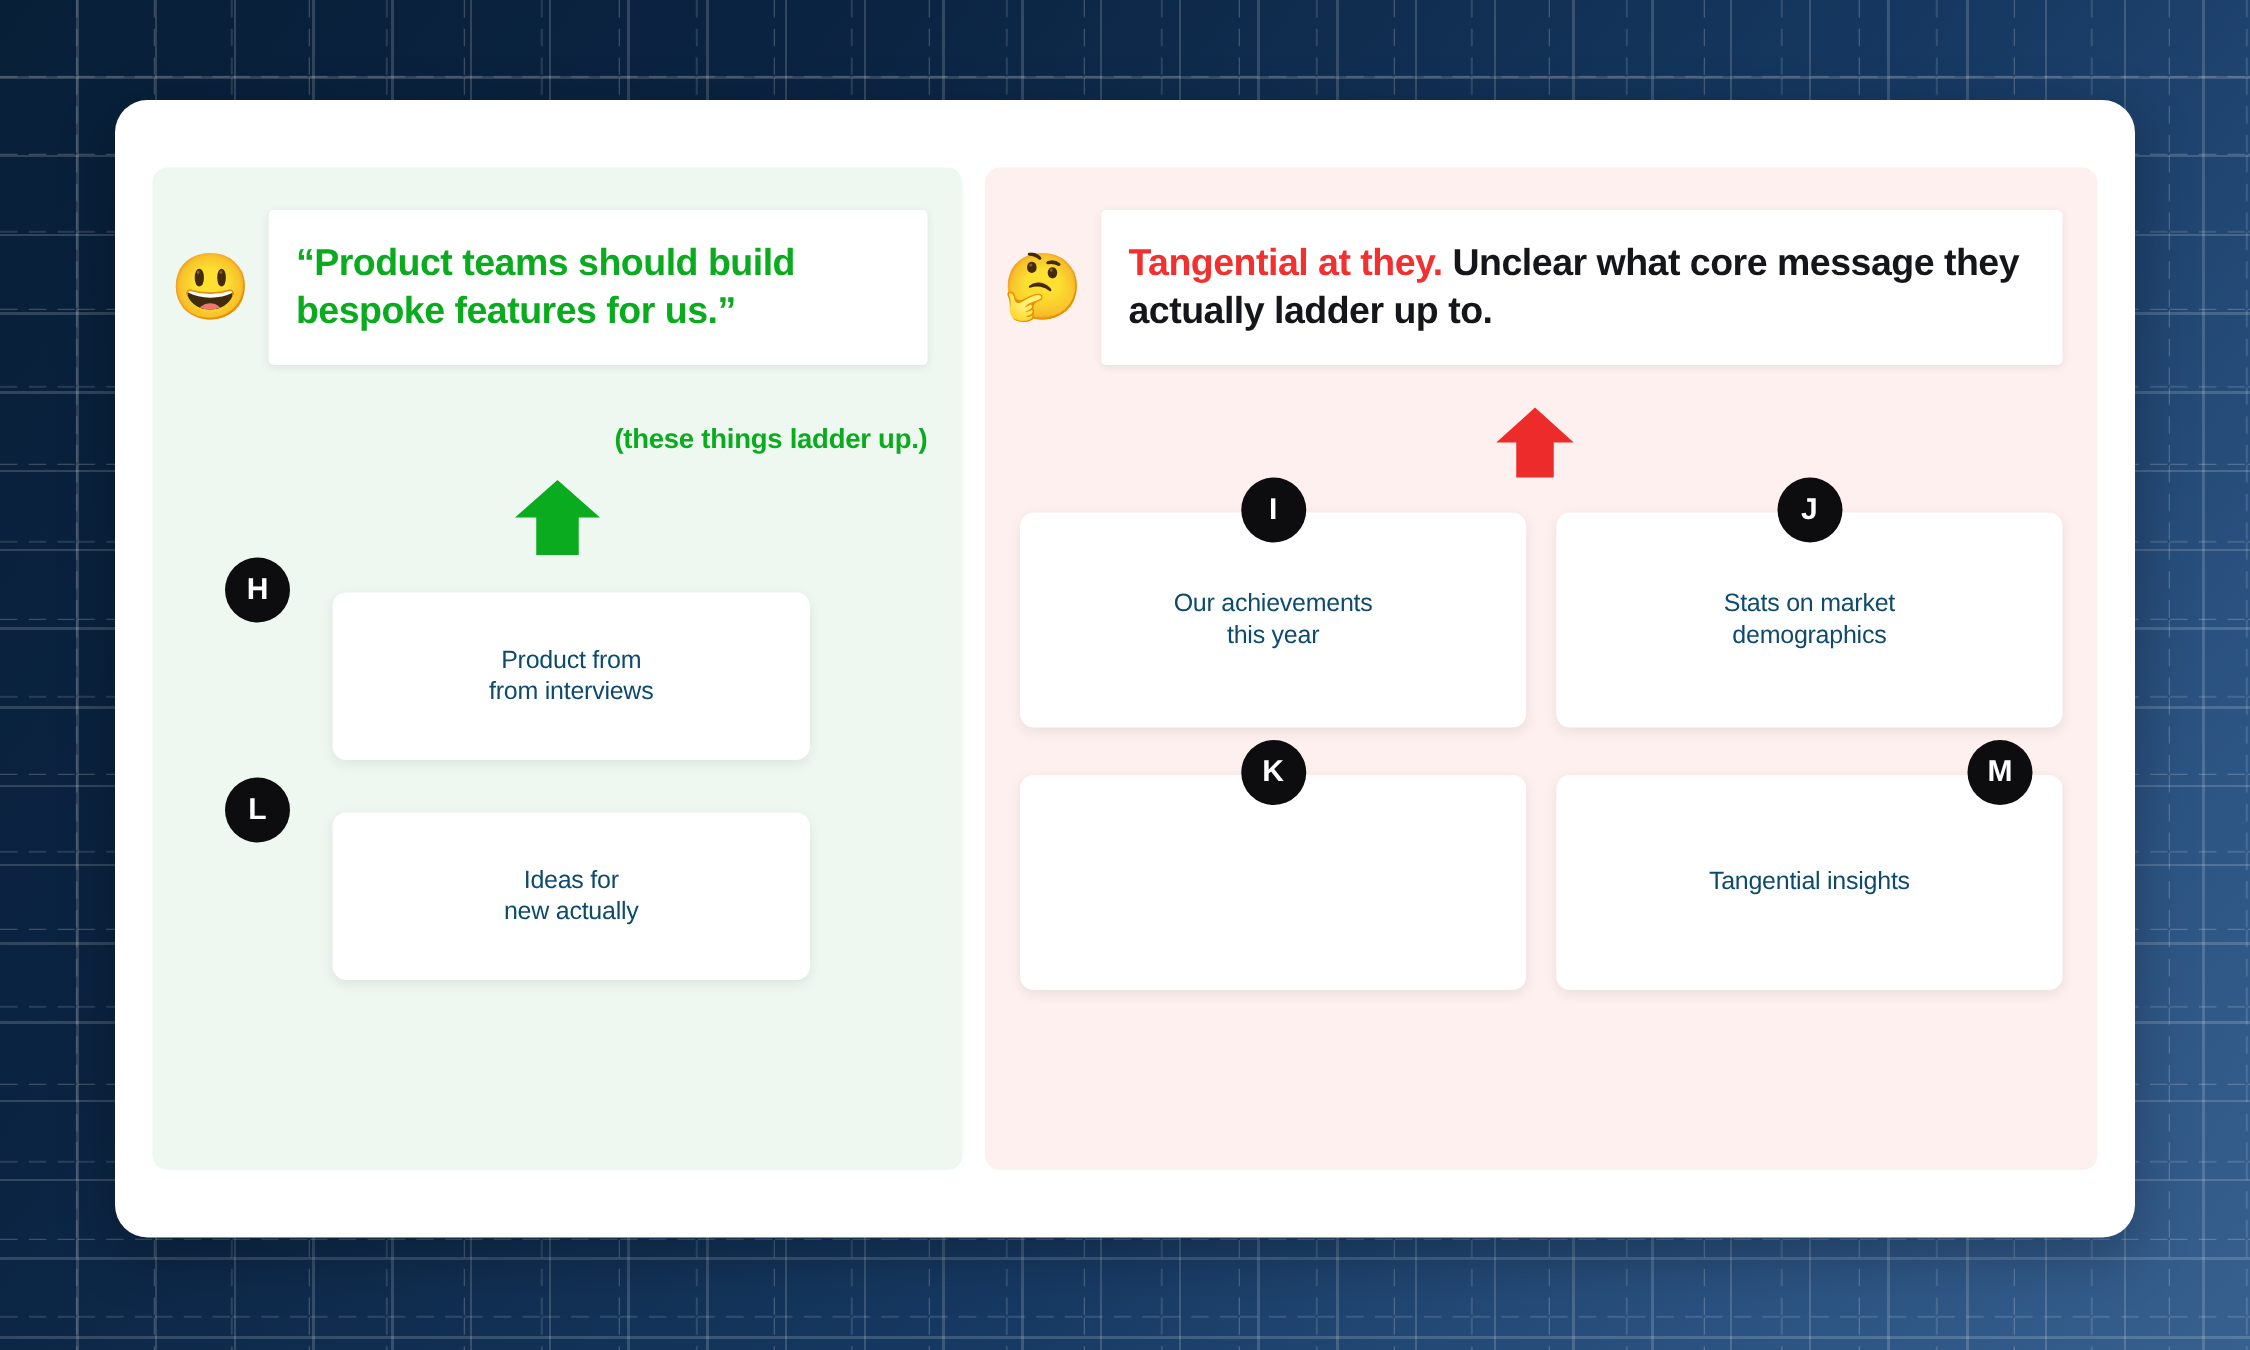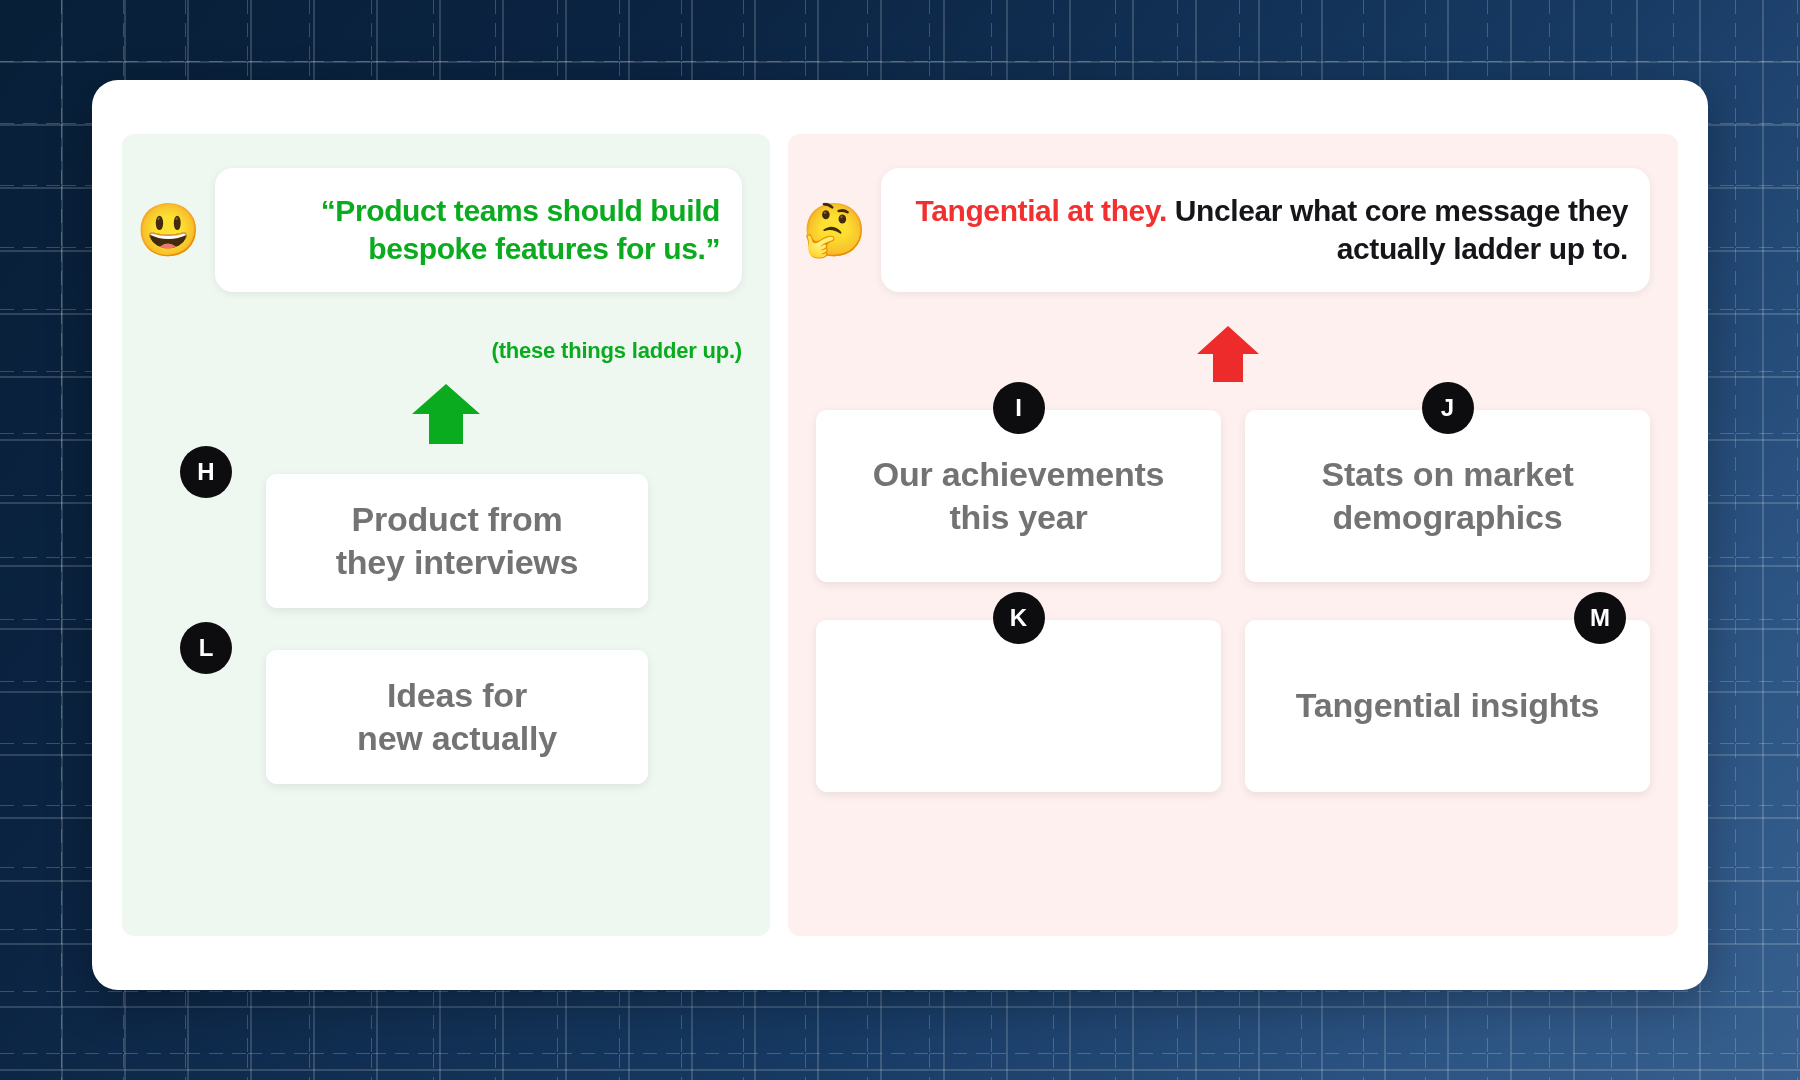--- a/index.html
+++ b/index.html
@@ -77,25 +77,25 @@
 
   .emoji {
     font-size: 52px;
     line-height: 1;
     flex: 0 0 auto;
     user-select: none;
   }
 
   .headline-box {
     background: #ffffff;
-    border-radius: 18px;
+    border-radius: 4px;
     box-shadow: 0 2px 8px rgba(0,0,0,0.07);
     padding: 24px 22px;
     flex: 1 1 auto;
-    text-align: right;
+    text-align: left;
   }
 
   .headline-text {
     font-size: 30px;
     font-weight: 700;
     line-height: 1.27;
     letter-spacing: -0.4px;
   }
   .headline-green { color: #0aab1f; }
   .headline-dark  { color: #15161a; }
@@ -128,24 +128,24 @@
     background: #ffffff;
     border-radius: 11px;
     box-shadow: 0 3px 10px rgba(0,0,0,0.08);
     display: flex;
     align-items: center;
     justify-content: center;
     text-align: center;
   }
 
   .item-text {
-    font-size: 34px;
-    color: #737373;
+    font-size: 20px;
+    color: #0c4a6e;
     line-height: 1.28;
-    font-weight: 700;
+    font-weight: 400;
     letter-spacing: -0.2px;
   }
 
   .badge {
     position: absolute;
     width: 52px;
     height: 52px;
     border-radius: 50%;
     background: #0d0d0f;
     color: #ffffff;
@@ -214,21 +214,21 @@
         <polygon points="37,2 71,32 54,32 54,62 20,62 20,32 3,32" fill="#0aab1f"></polygon>
       </svg>
     </div>
 
     <div class="left-cards">
 
       <div class="item-card left-card">
         <span class="badge badge-left">H</span>
         <span class="item-text">
           <span>Product from</span><br>
-          <span>they interviews</span>
+          <span>from interviews</span>
         </span>
       </div>
 
       <div class="item-card left-card">
         <span class="badge badge-left">L</span>
         <span class="item-text">
           <span>Ideas for</span><br>
           <span>new actually</span>
         </span>
       </div>

